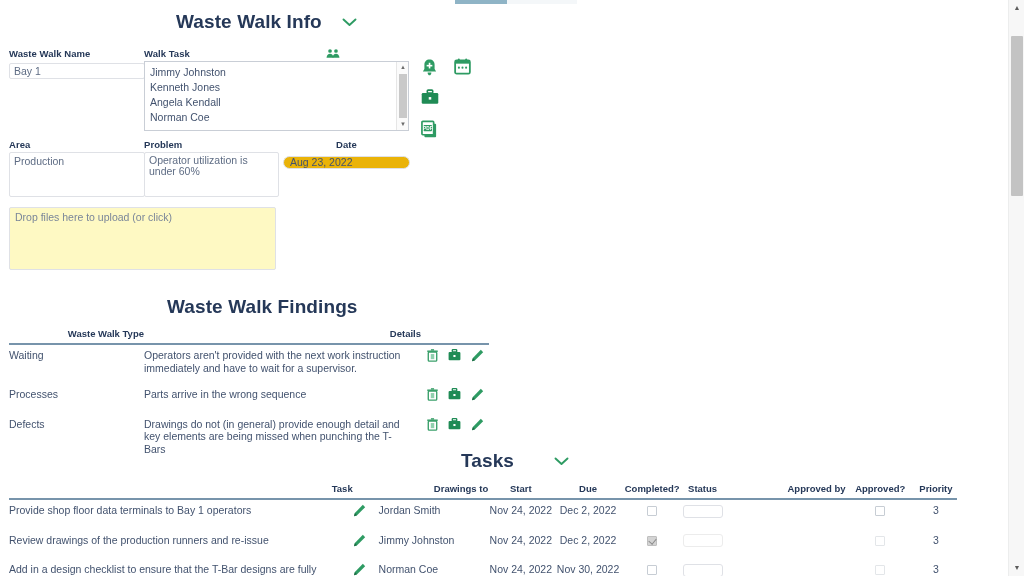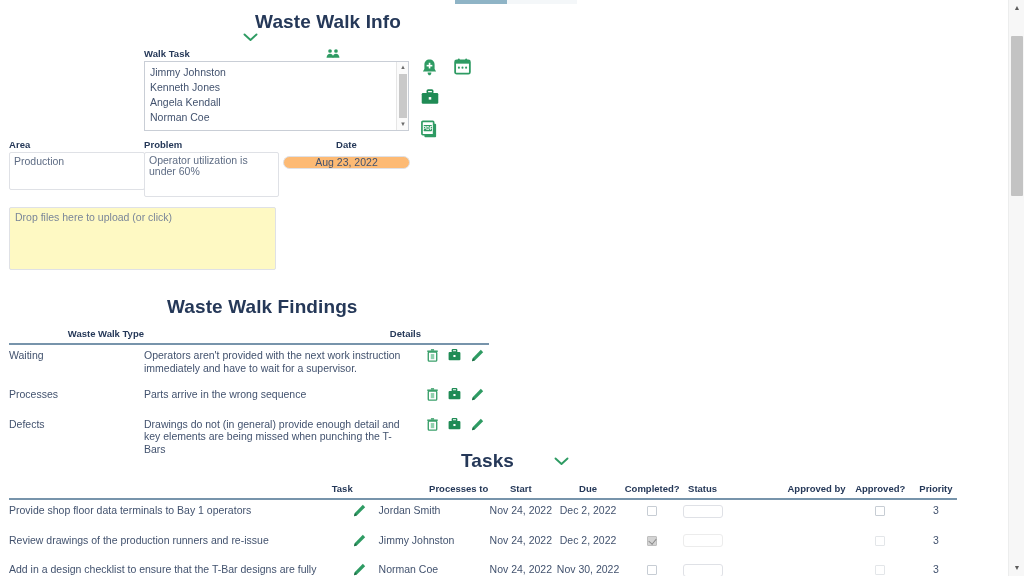--- a/index.html
+++ b/index.html
@@ -73,21 +73,21 @@
   
   .tinput {
     border: 1px solid #dfe1e6; background: #fff;
     font-family: "Liberation Sans", sans-serif;
     font-size: 10.5px; color: #5e6c84;
     padding: 2px 4px; border-radius: 2px;
     outline: none; resize: none;
   }
   .pill {
     border: 1px solid #dfe1e6; border-radius: 9px;
-    background: #fdba74; text-align: center;
+    background: #eab308; text-align: left;
     font-size: 10.5px; color: #42526e;
     padding: 2px 6px; outline: none;
     font-family: "Liberation Sans", sans-serif;
   }
 
   
   .listbox {
     border: 1px solid #c9ced6; background: #fff;
     position: relative; overflow: hidden;
   }
@@ -161,29 +161,33 @@
   </div>
 
   <div class="page-scrollbar">
     <div class="arrow-up">▲</div>
     <div class="thumb"></div>
     <div class="arrow-dn">▼</div>
   </div>
 
   <div class="content">
 
-    <div style="position:absolute; left:0; top:11px; width:480px;flex-direction:column;" class="section-title-row">
+    <div style="position:absolute; left:0; top:11px; width:480px;" class="section-title-row">
       <div style="margin-left:176px;" class="section-title">Waste Walk Info</div>
       <span class="chev">
         <svg width="15" height="9" viewBox="0 0 15 9" aria-hidden="true">
             <path d="M1.5 1.5 L7.5 7 L13.5 1.5" fill="none" stroke="#2e9b63" stroke-width="1.9" stroke-linecap="round" stroke-linejoin="round"></path>
           </svg>
       </span>
     </div>
 
+    <div style="position:absolute; left:9px; top:48px; width:136px;">
+      <div class="flabel">Waste Walk Name</div>
+      <input class="tinput" style="width: 136px; height: 16px;" type="text" value="Bay 1">
+    </div>
 
     <div style="position:absolute; left:144px; top:48px; width:265px;">
       <div style="display:flex; align-items:center;">
         <div class="flabel">Walk Task</div>
         <span class="ic" style="margin-left:136px; margin-bottom:2px;">
           <svg width="14" height="11" viewBox="0 0 16 12" aria-hidden="true">
             <circle cx="4.6" cy="3.1" r="2.1" fill="#2e9b63"></circle>
             <circle cx="11.4" cy="3.1" r="2.1" fill="#2e9b63"></circle>
             <path d="M0.6 10.8 C0.9 7.6 2.5 6.3 4.6 6.3 C6.7 6.3 8.3 7.6 8.6 10.8 Z" fill="#2e9b63"></path>
             <path d="M7.4 10.8 C7.7 7.6 9.3 6.3 11.4 6.3 C13.5 6.3 15.1 7.6 15.4 10.8 Z" fill="#2e9b63"></path>
@@ -243,21 +247,21 @@
             <rect x="1" y="1.4" width="12.4" height="14.2" rx="1" fill="#ffffff" stroke="#2e9b63" stroke-width="1.8"></rect>
             <rect x="2.8" y="5.2" width="8.8" height="6.6" rx=".8" fill="#2e9b63"></rect>
             <text x="7.2" y="10.4" font-size="5" font-family="Liberation Sans, sans-serif" fill="#ffffff" text-anchor="middle" font-weight="bold">PDF</text>
           </svg>
         </span>
       </div>
     </div>
 
     <div style="position:absolute; left:9px; top:139px; width:136px;">
       <div class="flabel">Area</div>
-      <textarea class="tinput" style="width: 136px; height: 38px;">Production</textarea>
+      <textarea class="tinput" style="width: 136px; height: 45px;">Production</textarea>
     </div>
 
     <div style="position:absolute; left:144px; top:139px; width:112px;">
       <div class="flabel">Problem</div>
       <textarea class="tinput" style="width: 135px; height: 45px; line-height: 11px;">Operator utilization is under 60%</textarea>
     </div>
 
     <div style="position:absolute; left:283px; top:139px; width:127px;">
       <div class="flabel" style="text-align:center;">Date</div>
       <input class="pill" style="width: 127px; height: 13px;" type="text" value="Aug 23, 2022">
@@ -410,21 +414,21 @@
             <col style="width:56px">
           <col style="width:32px">
             <col style="width:116px">
             <col style="width:66px">
             <col style="width:40px">
         </colgroup>
         <thead>
           <tr class="hdr-rule">
             <th>Task</th>
             <th></th>
-            <th>Processes to</th>
+            <th>Drawings to</th>
             <th class="c-center">Start</th>
             <th class="c-center">Due</th>
             <th class="c-center">Completed?</th>
             <th class="c-center">Status</th>
             <th style="padding-left:8px;">Approved by</th>
             <th class="c-center">Approved?</th>
             <th class="c-center">Priority</th>
           </tr>
         </thead>
         <tbody>

